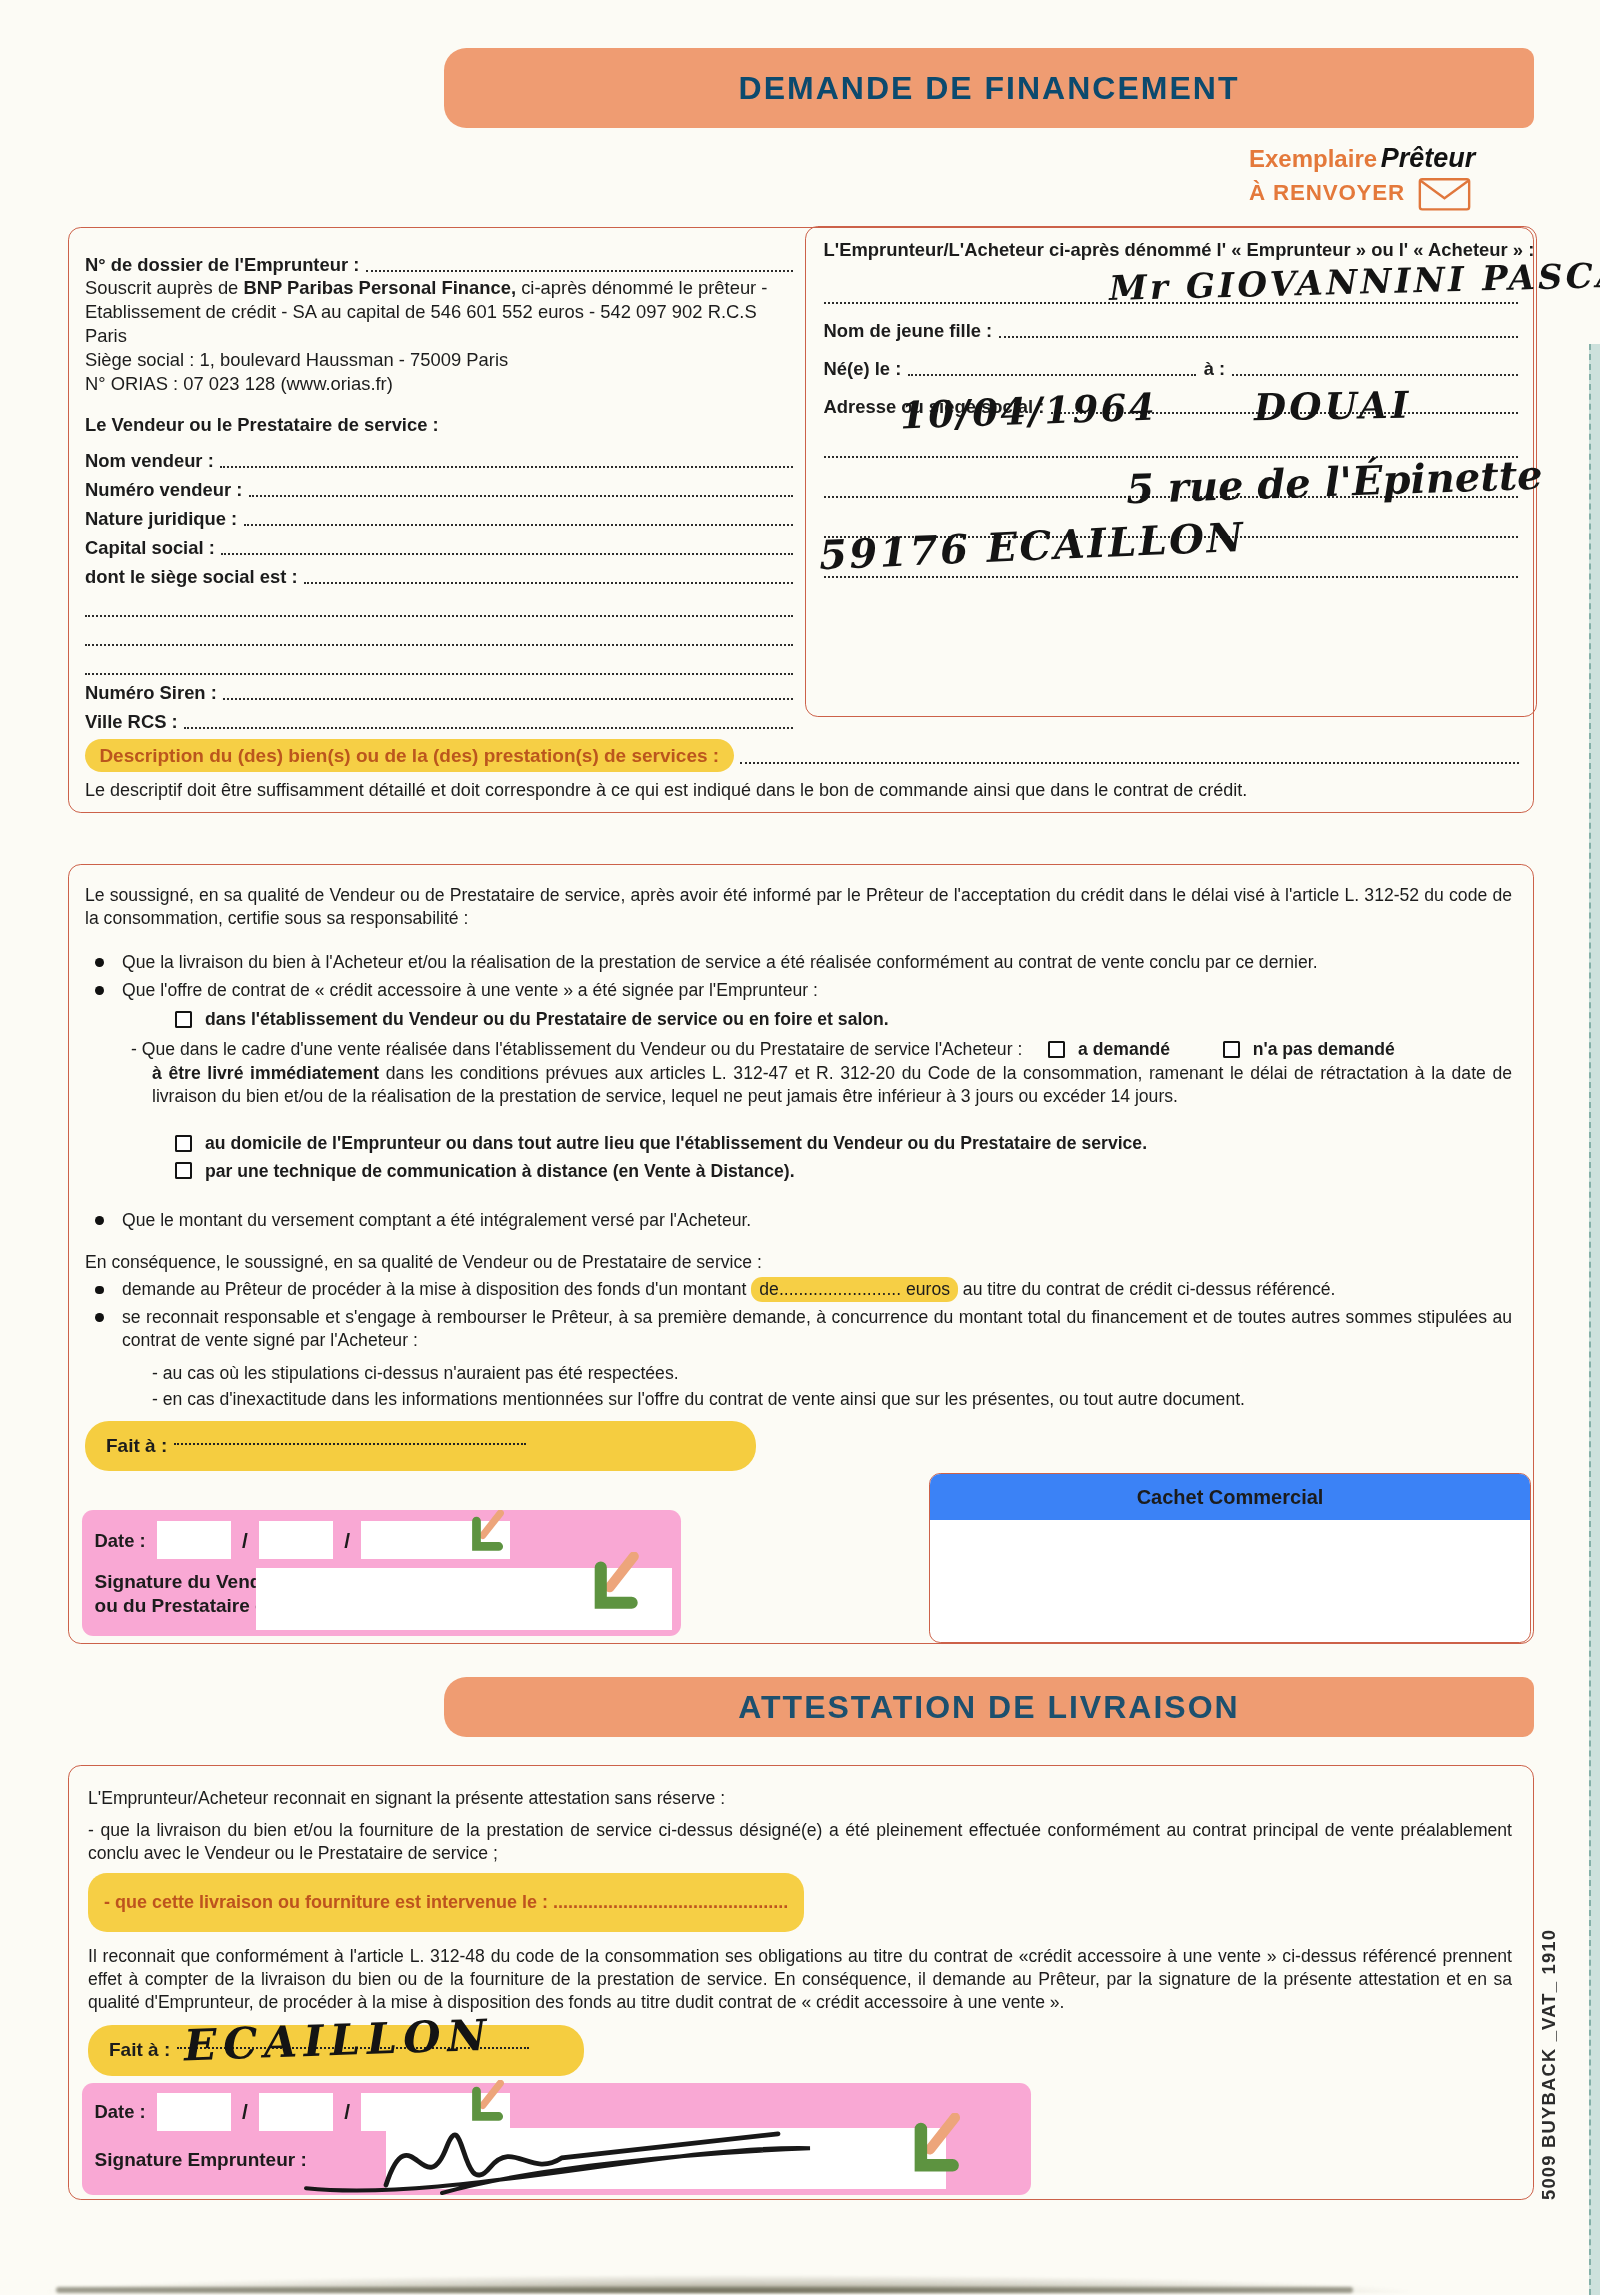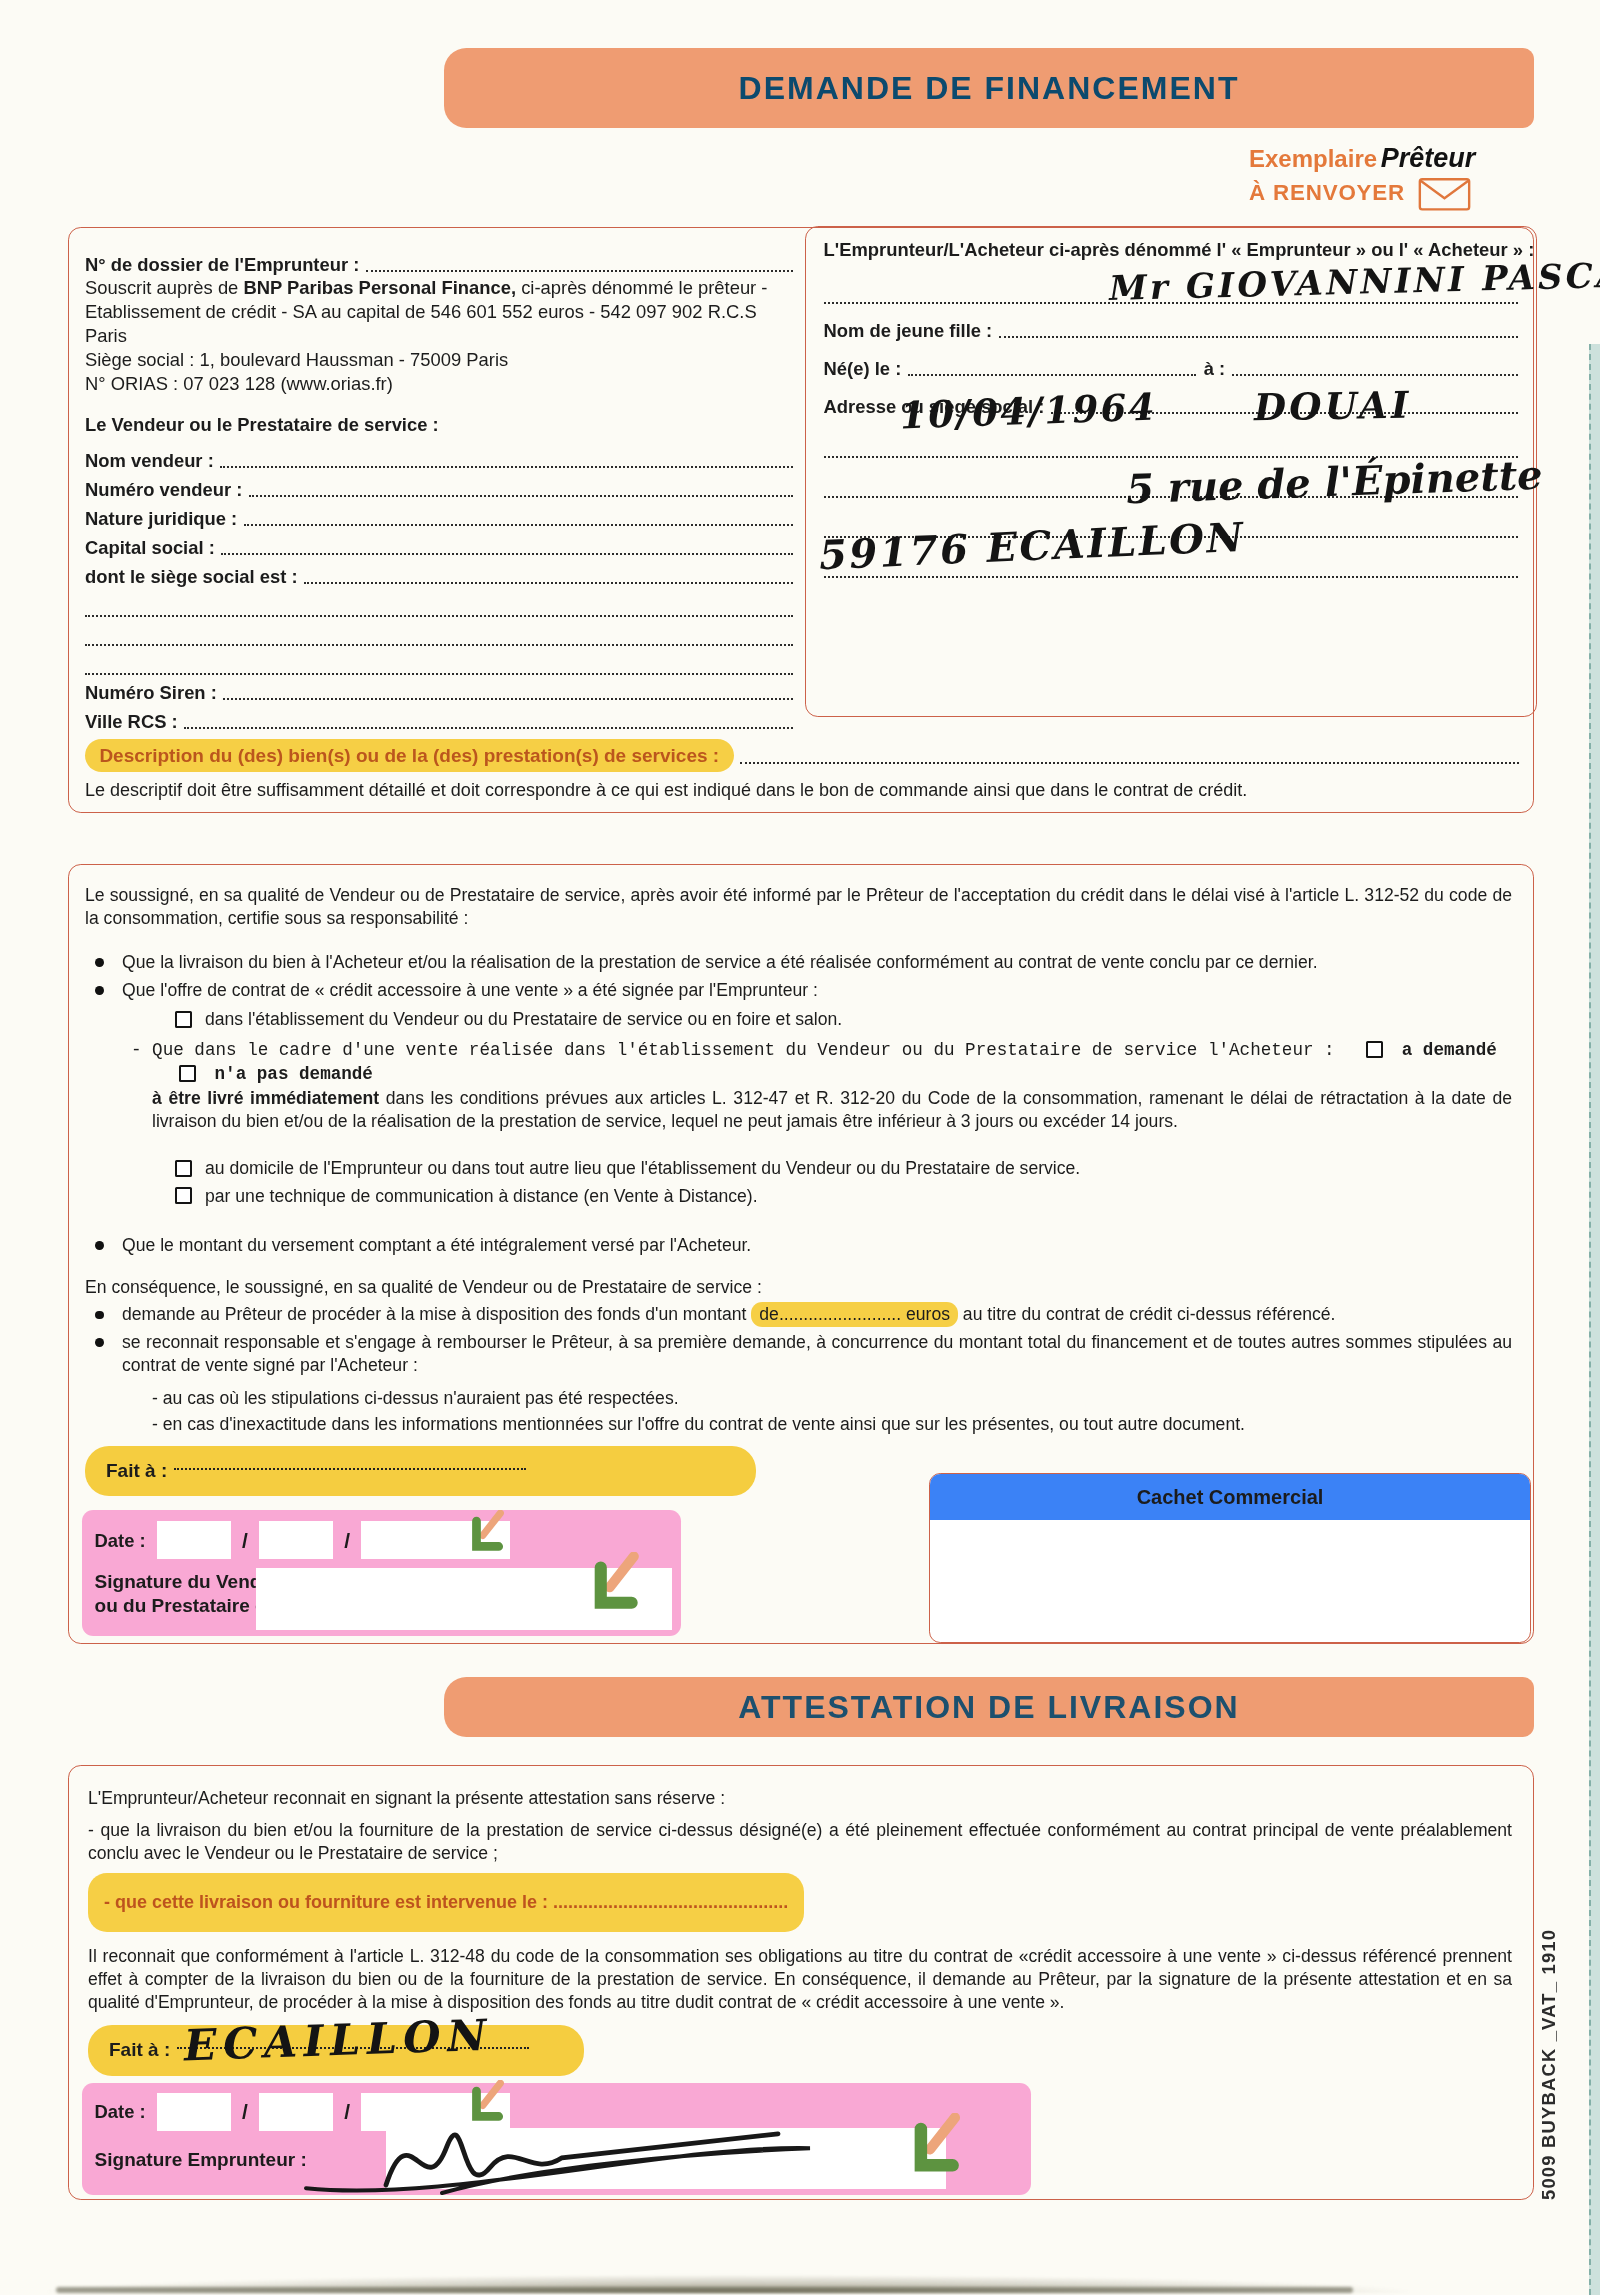--- a/index.html
+++ b/index.html
@@ -50,24 +50,24 @@
 
   
   .desc { position:absolute; left:16px; top:511px; width:1434px; }
   .hl-pill { background:#f6cf45; border-radius:19px; padding:5.6px 14.4px; display:inline-flex; align-items:flex-end; }
   .desc-head { color:#bb561d; font-weight:700; font-size:19px; white-space:nowrap; }
   .desc-note { margin-top:8px; font-size:18px; }
 
   
   .bul { position:relative; padding-left:37px; }
   .bdot { position:absolute; left:10.4px; top:7.2px; width:8.8px; height:8.8px; border-radius:50%; background:#111; }
-  .cbrow { position:relative; padding-left:120px; }
+  .cbrow { position:relative; padding-left:120px;font-weight:bold; }
   .cb { position:absolute; left:90px; top:2.4px; width:17px; height:17px; border:2.4px solid #131313; background:#fff; border-radius:1.6px; }
   .cb.inline { position:relative; left:0; top:3.2px; display:inline-block; margin:0 8px 0 21px; }
-  .subdash { padding-left:46px;font-family:Liberation Mono, monospace; }
+  .subdash { padding-left:46px; }
   .contpara { padding-left:67px; text-align:justify; }
   .hl-inline { background:#f6cf45; border-radius:11.2px; padding:2.4px 8px; font-weight:400; }
   .dashline { padding-left:67px; }
 
   .fait-pill { margin-top:9.6px; width:671px; height:50px; background:#f5cd40; border-radius:24px;
                display:flex; align-items:center; padding:0 21px; }
   .fait-pill .lbl { font-size:19px; }
   .fait-pill .dots { flex:0 0 352px; border-bottom-color:#222; }
 
   .sign-block { position:absolute; background:#f9a8d4; border-radius:11.2px; }

